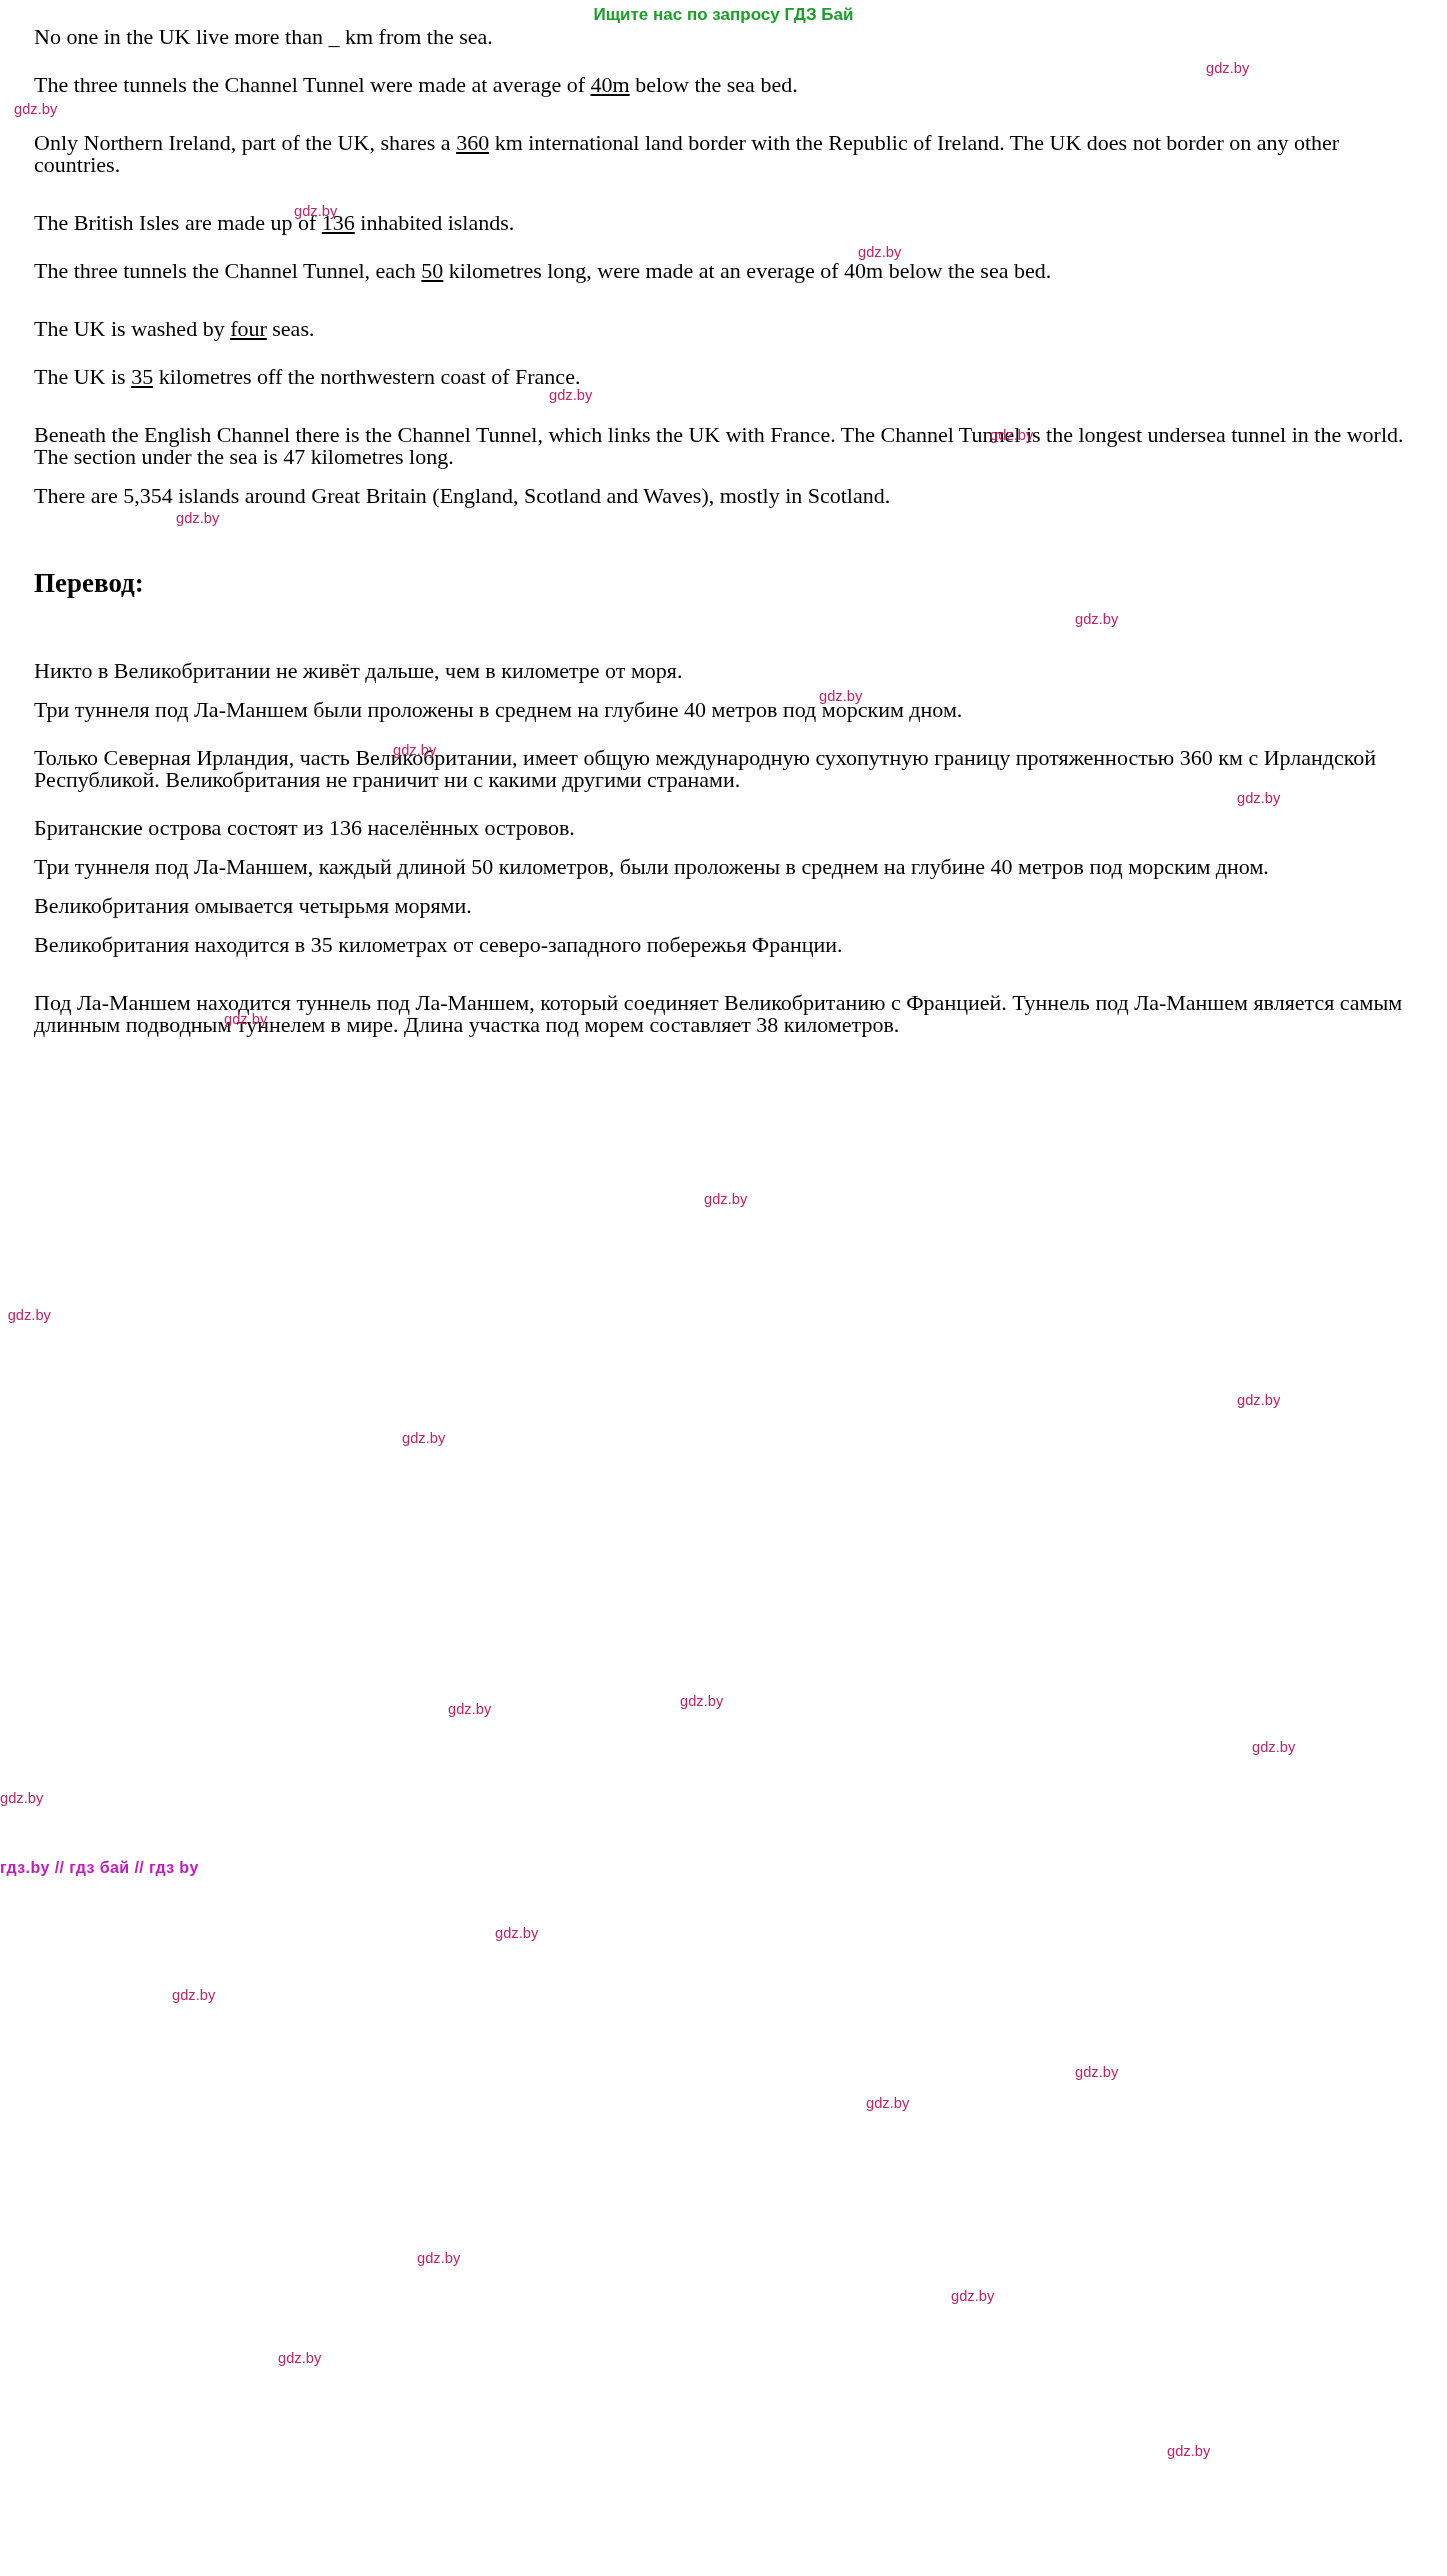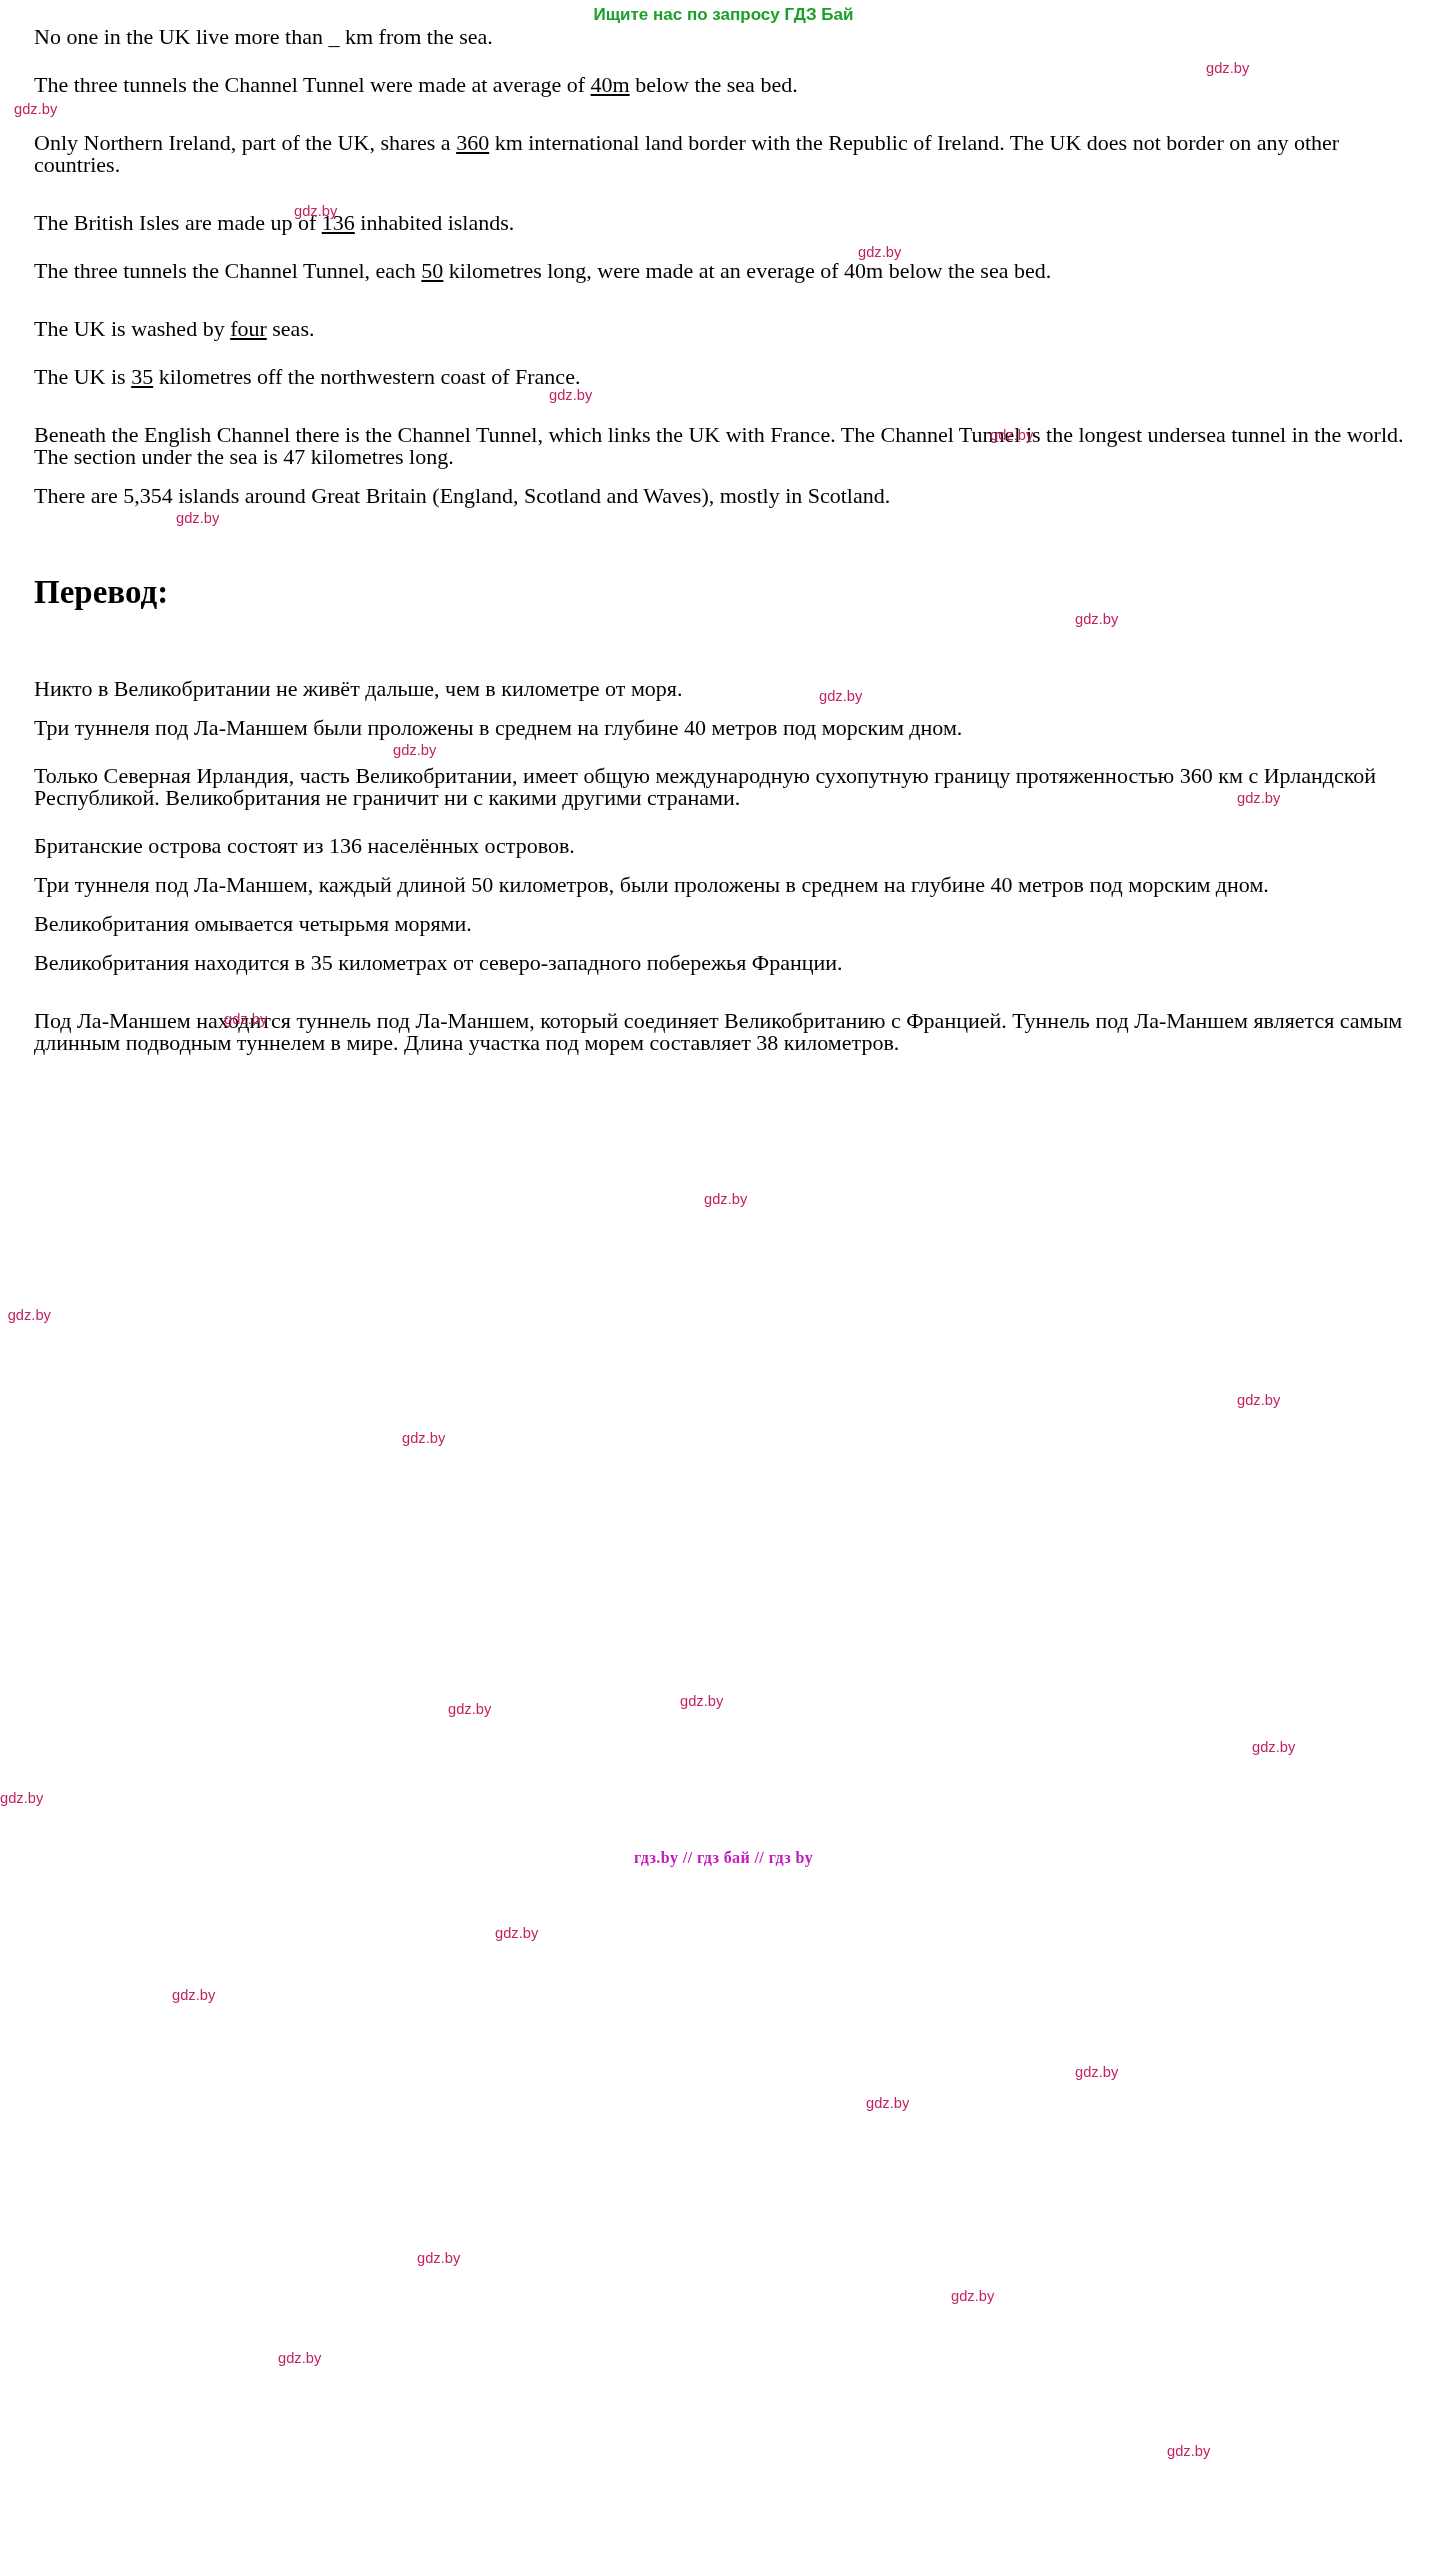--- a/index.html
+++ b/index.html
@@ -29,24 +29,24 @@
     font-weight: bold;
     font-size: 17px;
     color: #1a9f29;
     padding-top: 4.6px;
     height: 23px;
     box-sizing: border-box;
   }
   .bottom-banner {
     position: absolute;
     left: 0;
-    bottom: 21px;
+    bottom: 11px;
     width: 100%;
-    text-align: center;
-    font-family: Liberation Serif, serif;
+    text-align: left;
+    font-family: Liberation Sans, sans-serif;
     font-weight: bold;
     font-size: 16px;
     color: #c21bbf;
     letter-spacing: 0.4px;
   }
   .bottom-banner .sep {
     color: #c21bbf;
   }
   p.para {
     margin: 0 0 0 0;
@@ -54,21 +54,21 @@
     line-height: 1.0;
     text-align: left;
   }
   .block {
     margin-bottom: 0px;
   }
   .u {
     text-decoration: underline;
   }
   .heading {
-    font-size: 33px;
+    font-size: 27px;
     font-weight: bold;
     line-height: 1.0;
   }
   .wm {
     position: absolute;
     font-family: "Liberation Sans", sans-serif;
     font-size: 14.7px;
     color: #be185d;
     white-space: nowrap;
     pointer-events: none;

